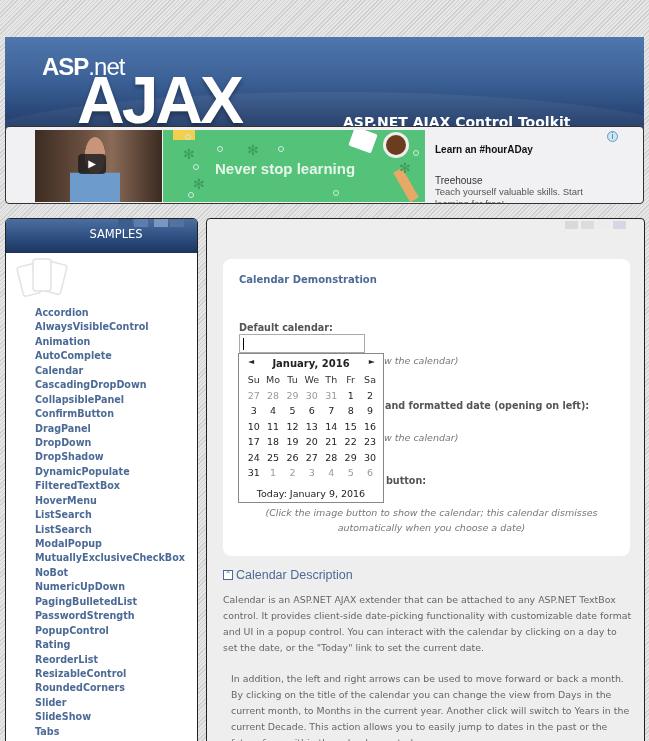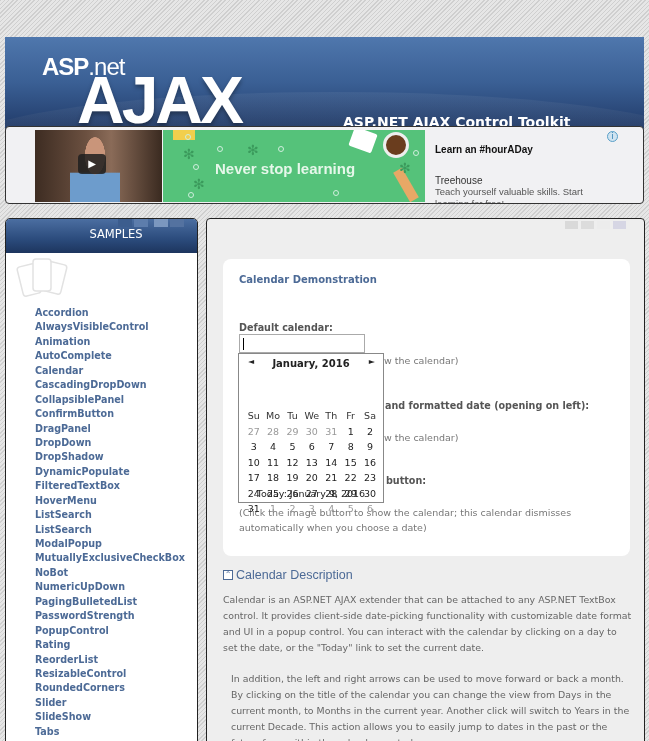--- a/index.html
+++ b/index.html
@@ -100,37 +100,37 @@
   .main .sq { position: absolute; top: 2px; width: 13px; height: 8px; }
   .demo-card {
     position: absolute; left: 16px; top: 40px; width: 407px; height: 297px;
     background: #fff; border-radius: 8px;
   }
   .demo-title {
     position: absolute; left: 16px; top: 15px; font-family: "DejaVu Sans", sans-serif;
     font-weight: bold; font-size: 10px; color: #4c6a96;
   }
   .label { position: absolute; font-family: "DejaVu Sans", sans-serif; font-weight: bold; font-size: 9.6px; color: #555; }
-  .hint { position: absolute; font-family: "DejaVu Sans", sans-serif; font-size: 9.5px; color: #777; line-height: 15px; }
+  .hint { position: absolute; font-family: "DejaVu Sans", sans-serif; font-style: italic; font-size: 9.5px; color: #777; line-height: 15px; text-align: center; }
   .textbox {
     position: absolute; left: 16px; top: 75px; width: 126px; height: 19px;
     border: 1px solid #aaa; background: #fff;
   }
   .caret { position: absolute; left: 3px; top: 3px; width: 1px; height: 12px; background: #000; }
   
   .calendar {
     position: absolute; left: 238px; top: 353px; width: 146px; height: 150px;
     background: #fff; border: 1px solid #888; z-index: 5;
     font-family: "DejaVu Sans", sans-serif; font-size: 9.5px;
   }
   .cal-head { position: relative; height: 18px; }
   .cal-prev, .cal-next { position: absolute; top: 3px; font-size: 8px; color: #222; cursor: pointer; }
   .cal-prev { left: 9px; } .cal-next { right: 8px; }
   .cal-title { position: absolute; left: 0; right: 0; top: 4px; text-align: center; font-weight: bold; color: #222; cursor: pointer; font-size: 10px; }
-  .cal-grid { display: grid; grid-template-columns: repeat(7, 19.4px); padding-left: 5px; margin-top: 36px; }
+  .cal-grid { display: grid; grid-template-columns: repeat(7, 19.4px); padding-left: 5px; }
   .cal-grid div { text-align: center; height: 15.5px; line-height: 15.5px; color: #222; }
   .cal-grid .dow { color: #333; }
   .cal-grid .other { color: #999; }
   .cal-grid .day { cursor: pointer; }
   .cal-today { position: absolute; left: 0; right: 0; bottom: 3px; text-align: center; color: #222; cursor: pointer; font-size: 9.5px; }
   
   .desc-header {
     position: absolute; left: 16px; top: 349px; font-family: "Liberation Sans", sans-serif;
     font-size: 12.5px; color: #4c6a96; display: flex; align-items: center; cursor: pointer;
   }

